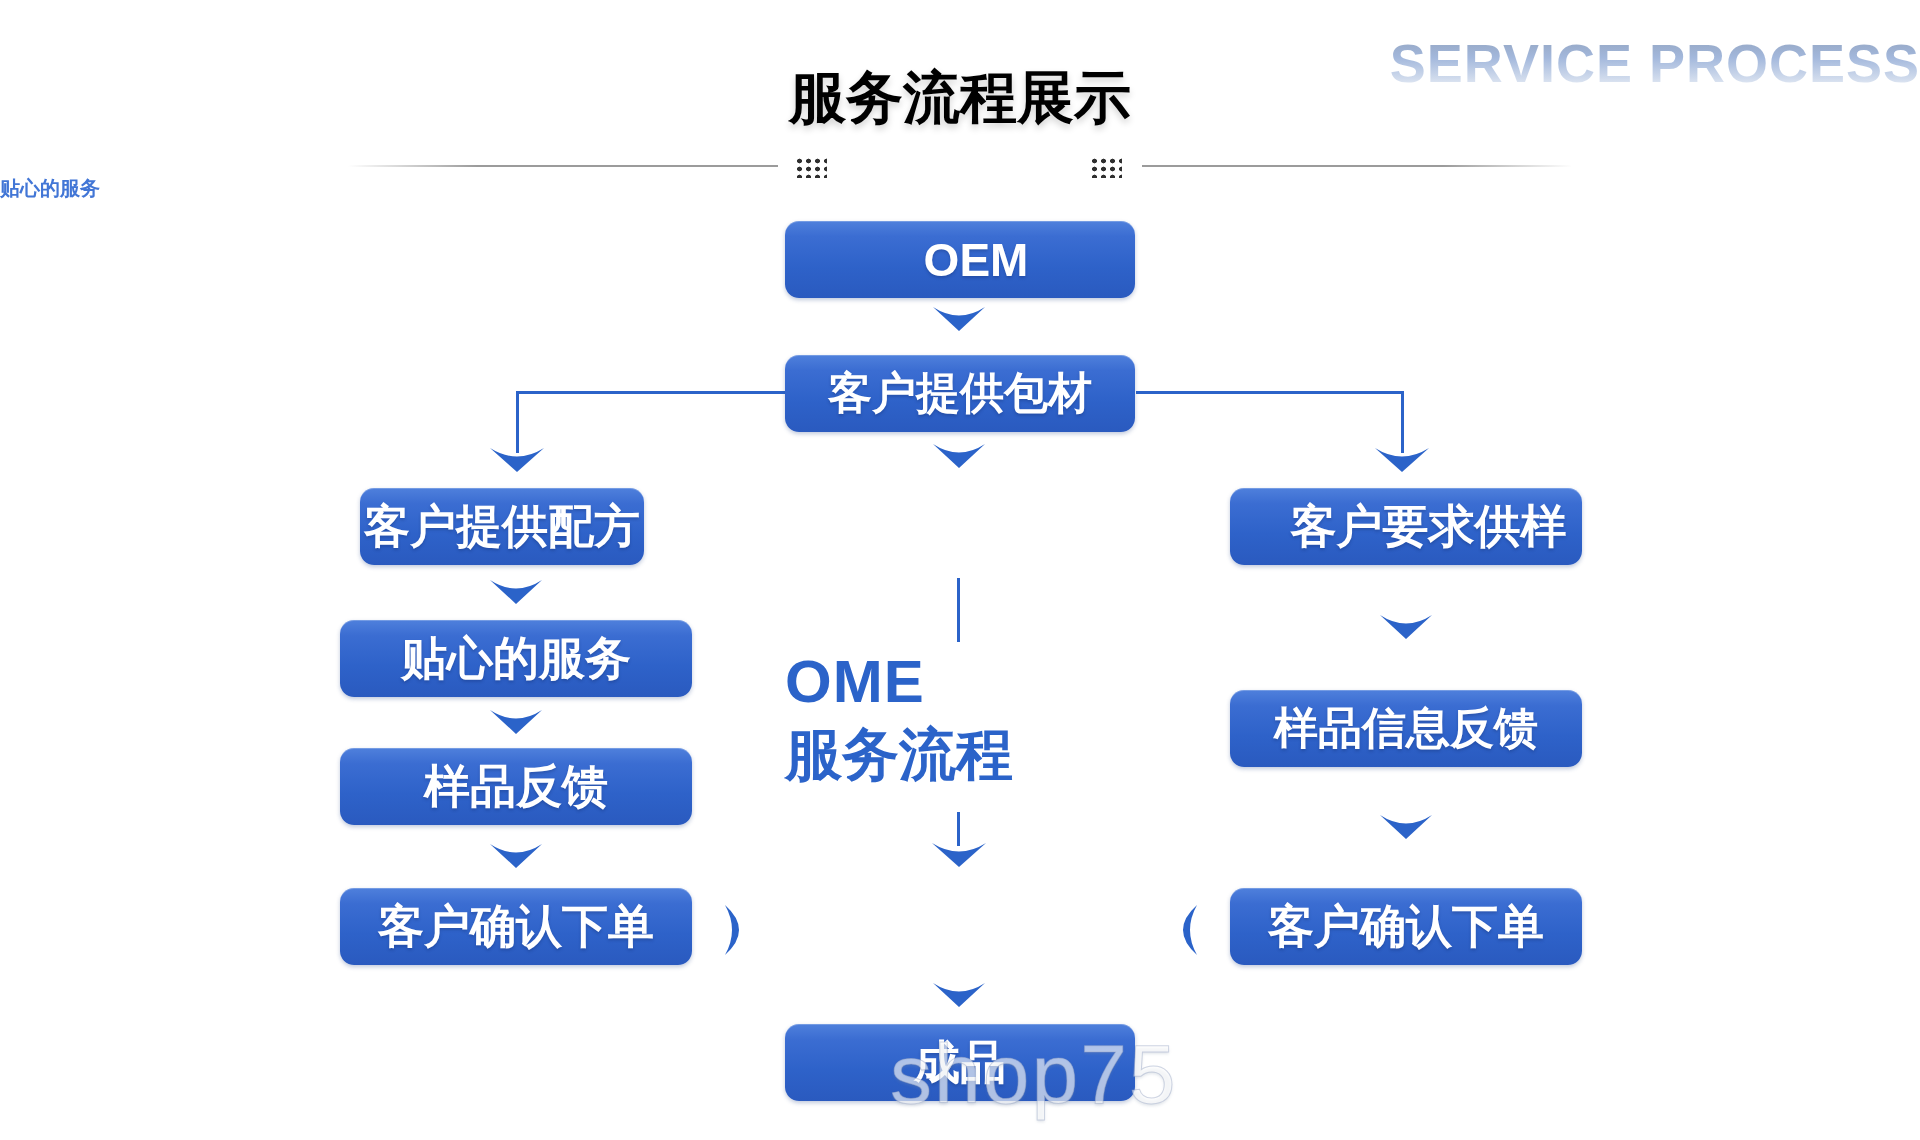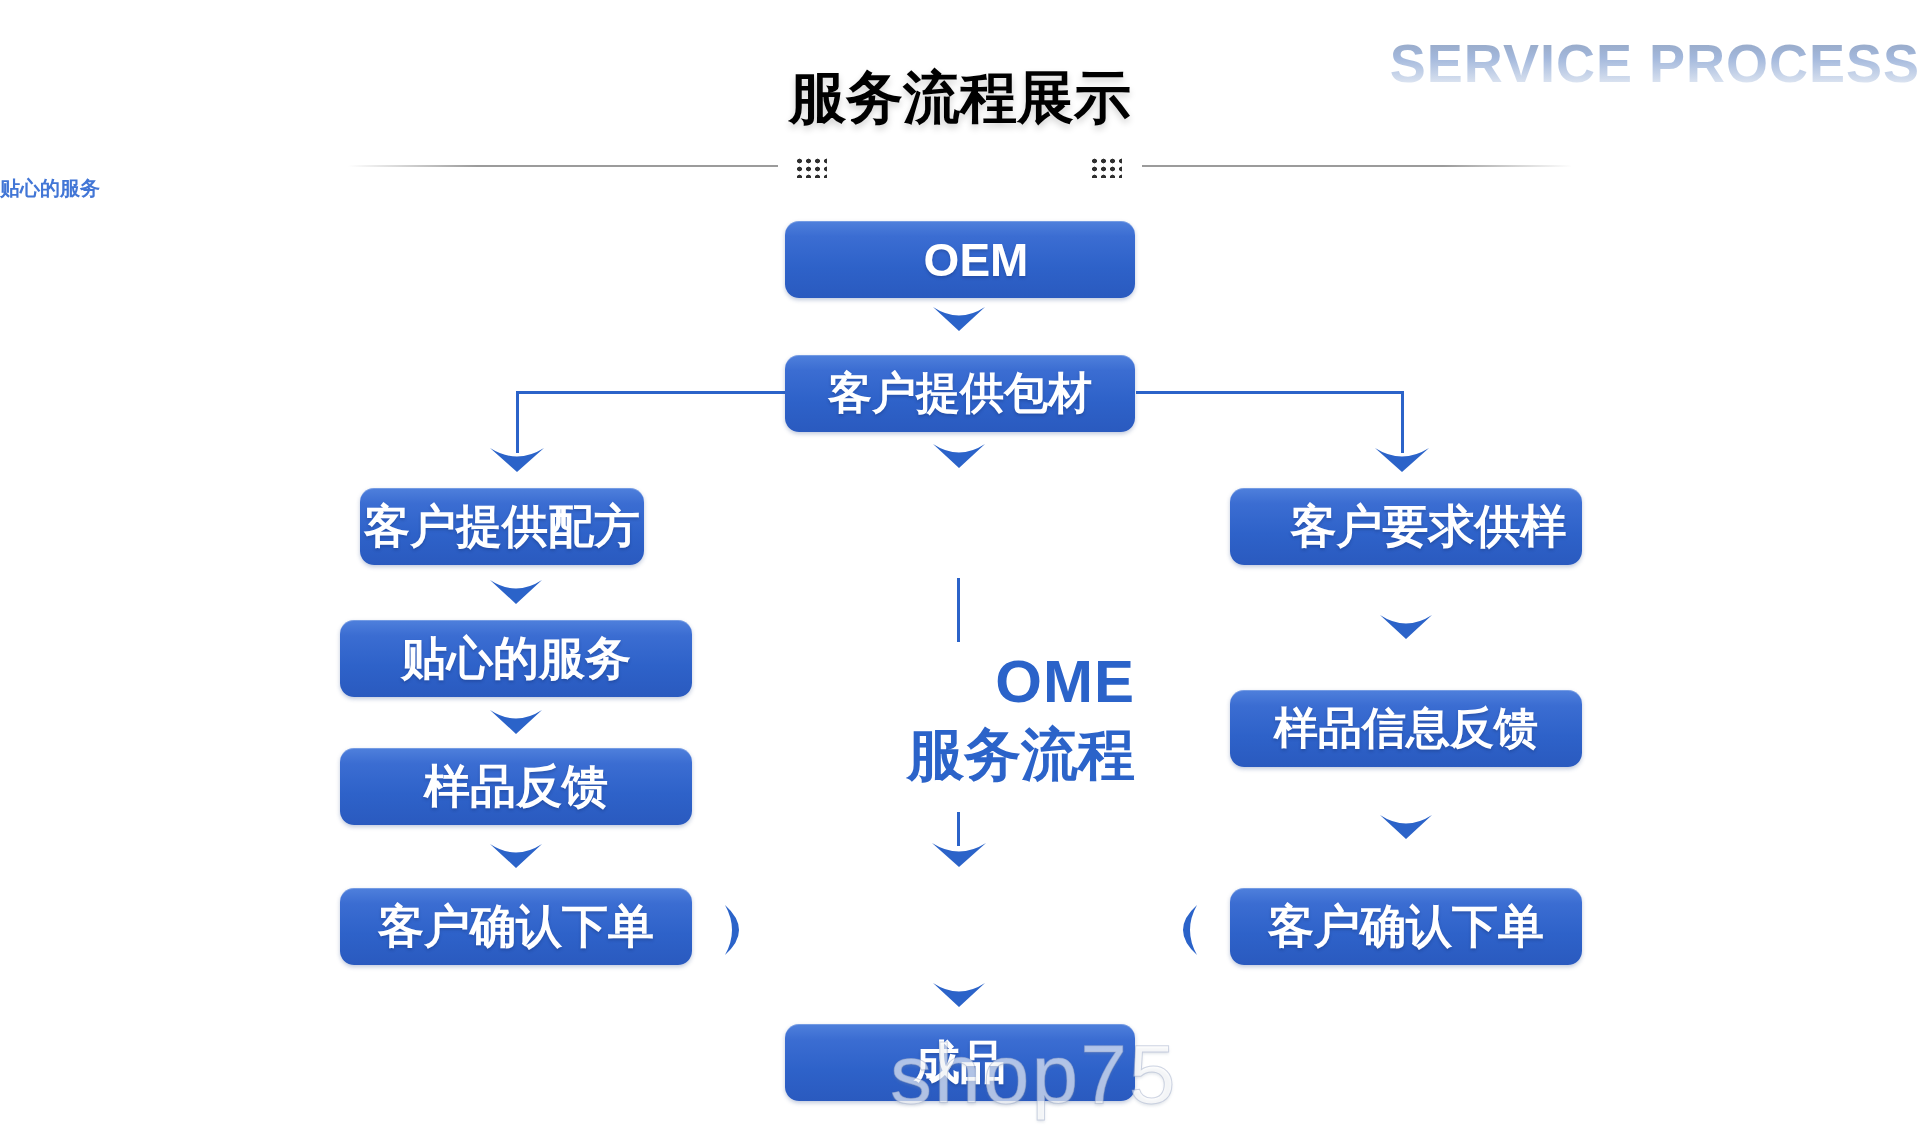--- a/index.html
+++ b/index.html
@@ -78,21 +78,21 @@
   #elbow-right { left:1136px; width:268px; border-top:3px solid #2b63c9; border-right:3px solid #2b63c9; }
   .head { position:absolute; width:56px; height:26px; z-index:1; }
   #head-left  { left:489px;  top:447px; }
   #head-right { left:1374px; top:447px; }
 
   .vline { position:absolute; width:3px; background:#2b63c9; z-index:1; }
   #line-semi-label { left:957px; top:578px; height:64px; }
   #stem-mid        { left:957px; top:812px; height:34px; }
   #head-mid        { left:931px; top:842px; }
 
-  .center-line { position:absolute; left:785px; width:350px; text-align:right;
+  .center-line { position:absolute; left:785px; width:350px; text-align:left;
     color:#2b63c9; font-weight:bold; z-index:2; line-height:1; }
   #center-l1 { top:652px; font-size:60px; letter-spacing:1px; }
   #center-l2 { top:726px; font-size:57px; }
 
   .chev { position:absolute; width:22px; height:52px; z-index:1; }
   #chev-right { left:724px;  top:904px; }
   #chev-left  { left:1176px; top:904px; }
 
   
   .watermark {

